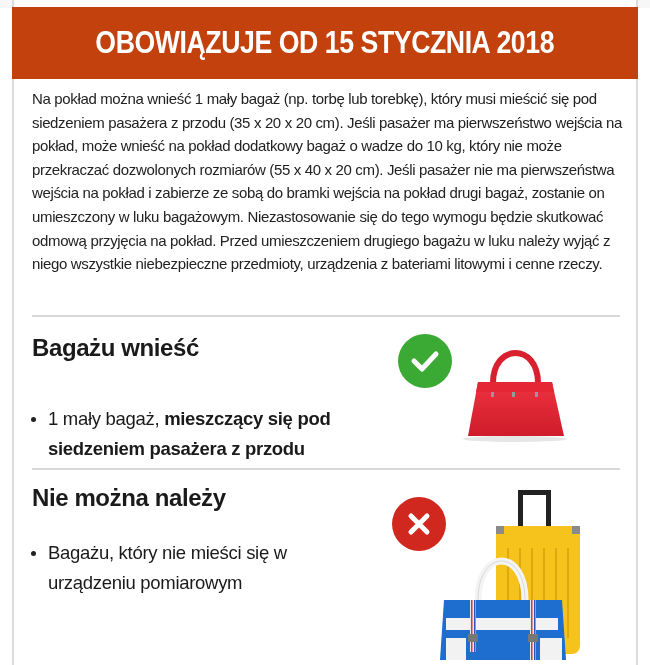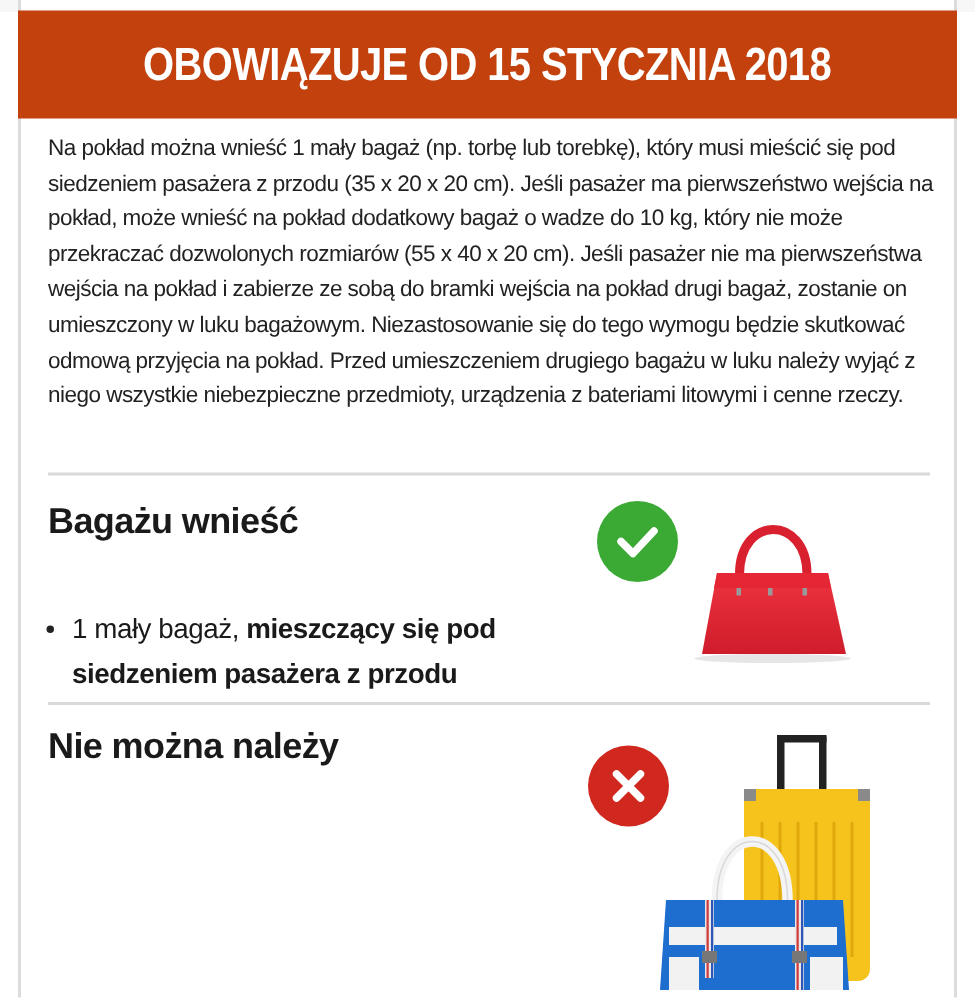--- a/index.html
+++ b/index.html
@@ -97,20 +97,21 @@
   <path d="M30 44 L104 44 L106 54 L28 54 Z" fill="#e52735"></path>
   <rect x="43" y="54" width="3" height="5" fill="#999"></rect>
   <rect x="64" y="54" width="3" height="5" fill="#999"></rect>
   <rect x="87" y="54" width="3" height="5" fill="#999"></rect>
 </svg>
 
 <div class="divider d2"></div>
 
 <h2 class="section-title s2-title">Nie można należy</h2>
 <ul class="bullet-list s2-list">
+  <li class="bullet">Bagażu, który nie mieści się w urządzeniu pomiarowym</li>
 </ul>
 
 <div class="badge badge-no">
   <svg width="24" height="24" viewBox="0 0 24 24">
     <path d="M4 4 L20 20 M20 4 L4 20" stroke="#fff" stroke-width="5" stroke-linecap="round"></path>
   </svg>
 </div>
 
 <svg class="illus luggage" viewBox="0 0 165 177">
 

